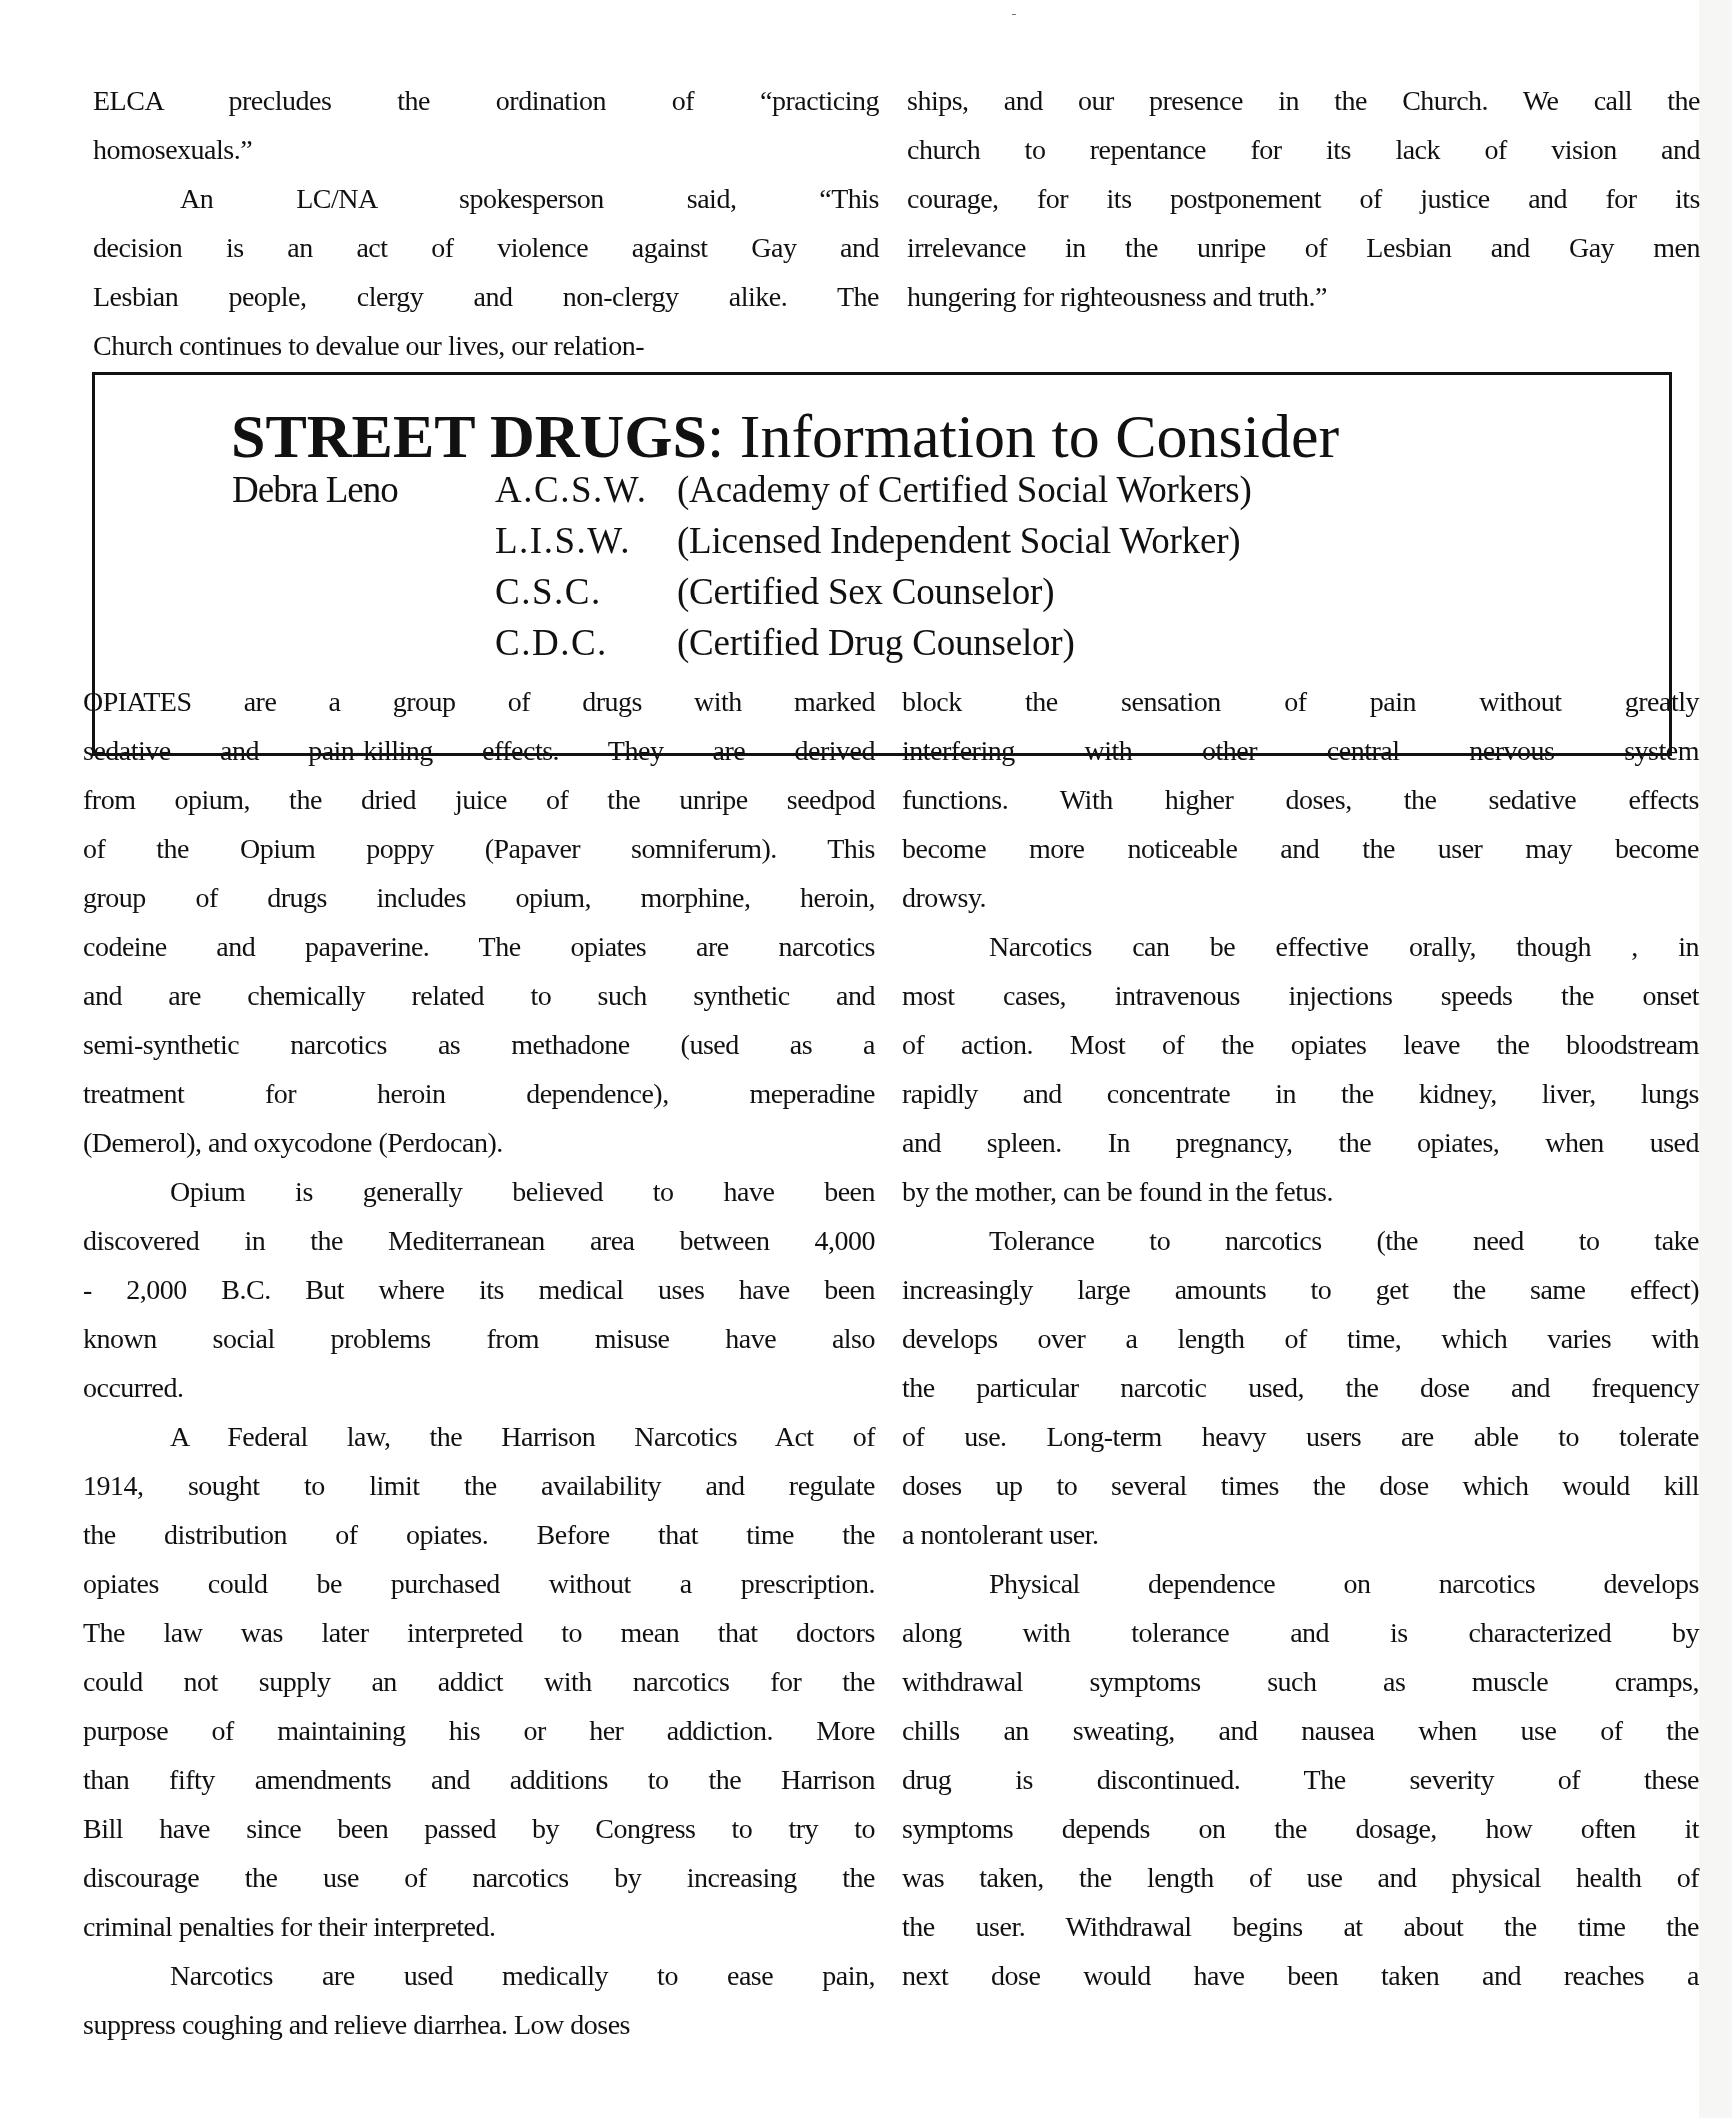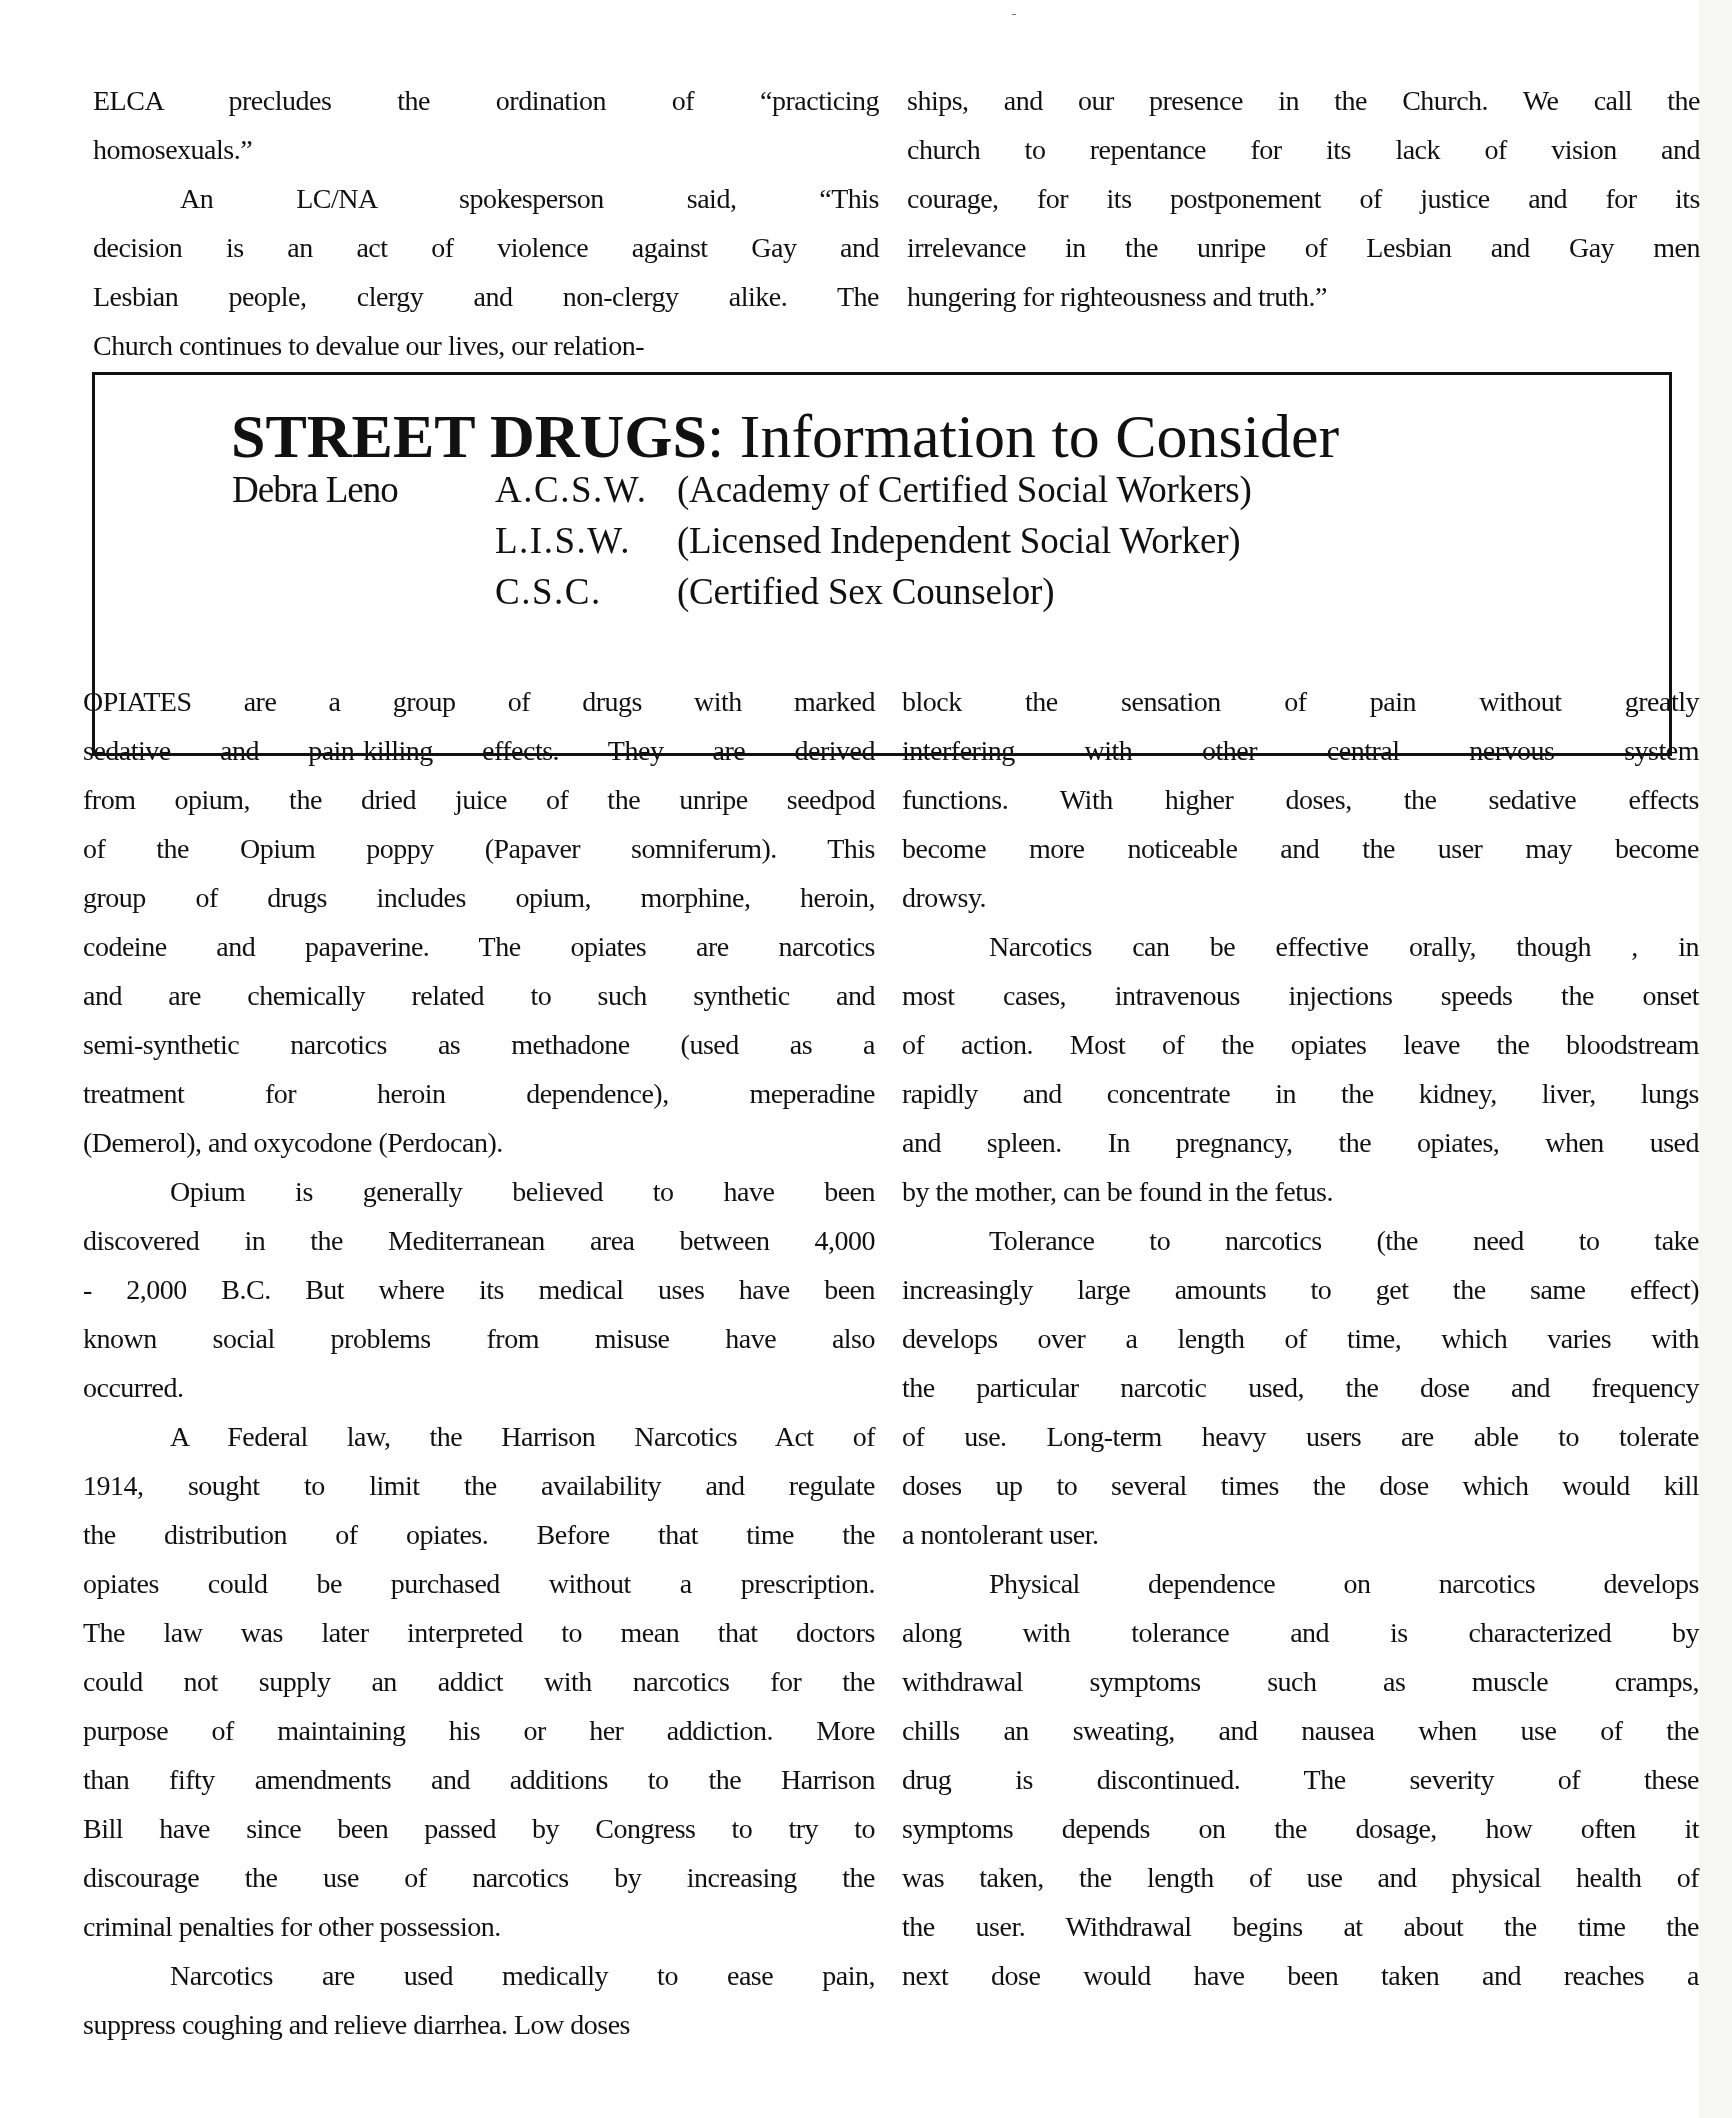--- a/index.html
+++ b/index.html
@@ -76,20 +76,23 @@
   <div class="box-author">Debra Leno</div>
   <div class="cred-row" style="top:93px">
     <span class="abbr">A.C.S.W.</span><span class="desc">(Academy of Certified Social Workers)</span>
   </div>
   <div class="cred-row" style="top:144px">
     <span class="abbr">L.I.S.W.</span><span class="desc">(Licensed Independent Social Worker)</span>
   </div>
   <div class="cred-row" style="top:195px">
     <span class="abbr">C.S.C.</span><span class="desc">(Certified Sex Counselor)</span>
   </div>
+  <div class="cred-row" style="top:246px">
+    <span class="abbr">C.D.C.</span><span class="desc">(Certified Drug Counselor)</span>
+  </div>
 </div>
 
 <div class="col" id="main-left">
     <p>
       <span class="line first">OPIATES are a group of drugs with marked</span>
       <span class="line">sedative and pain-killing effects. They are derived</span>
       <span class="line">from opium, the dried juice of the unripe seedpod</span>
       <span class="line">of the Opium poppy (Papaver somniferum). This</span>
       <span class="line">group of drugs includes opium, morphine, heroin,</span>
       <span class="line">codeine and papaverine. The opiates are narcotics</span>
@@ -109,21 +112,21 @@
       <span class="line first">A Federal law, the Harrison Narcotics Act of</span>
       <span class="line">1914, sought to limit the availability and regulate</span>
       <span class="line">the distribution of opiates. Before that time the</span>
       <span class="line">opiates could be purchased without a prescription.</span>
       <span class="line">The law was later interpreted to mean that doctors</span>
       <span class="line">could not supply an addict with narcotics for the</span>
       <span class="line">purpose of maintaining his or her addiction. More</span>
       <span class="line">than fifty amendments and additions to the Harrison</span>
       <span class="line">Bill have since been passed by Congress to try to</span>
       <span class="line">discourage the use of narcotics by increasing the</span>
-      <span class="line last">criminal penalties for other possession.</span>
+      <span class="line last">criminal penalties for their interpreted.</span>
     </p>
     <p class="indent">
       <span class="line first">Narcotics are used medically to ease pain,</span>
       <span class="line last">suppress coughing and relieve diarrhea. Low doses</span>
     </p>
   </div>
 <div class="col" id="main-right">
     <p>
       <span class="line first">block the sensation of pain without greatly</span>
       <span class="line">interfering with other central nervous system</span>

